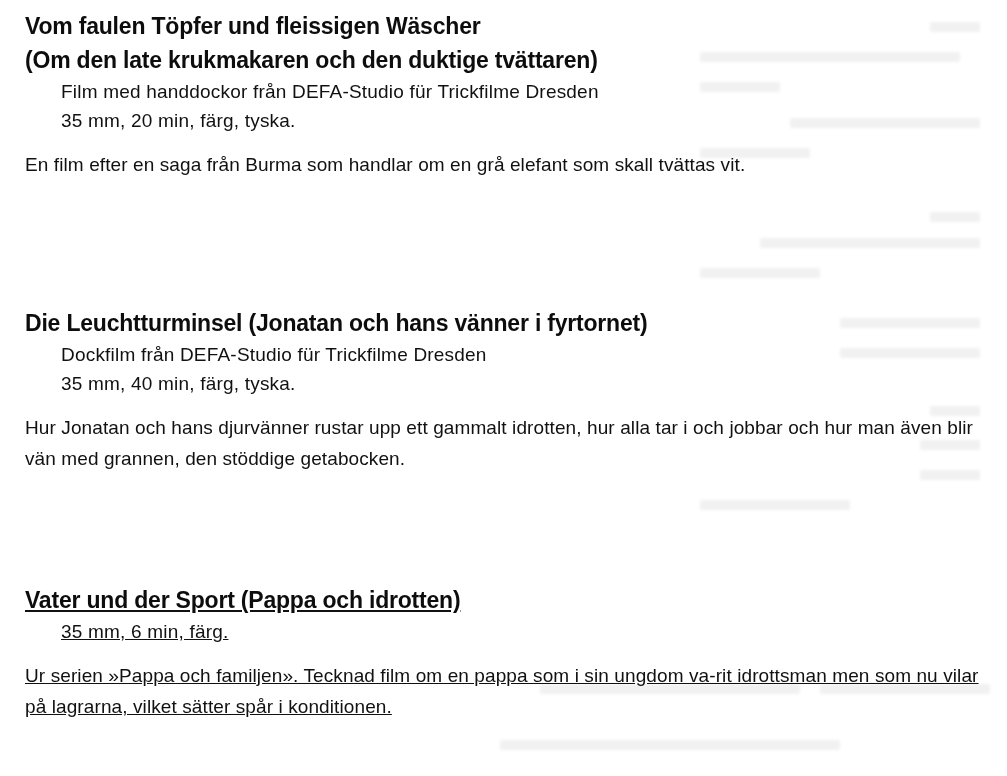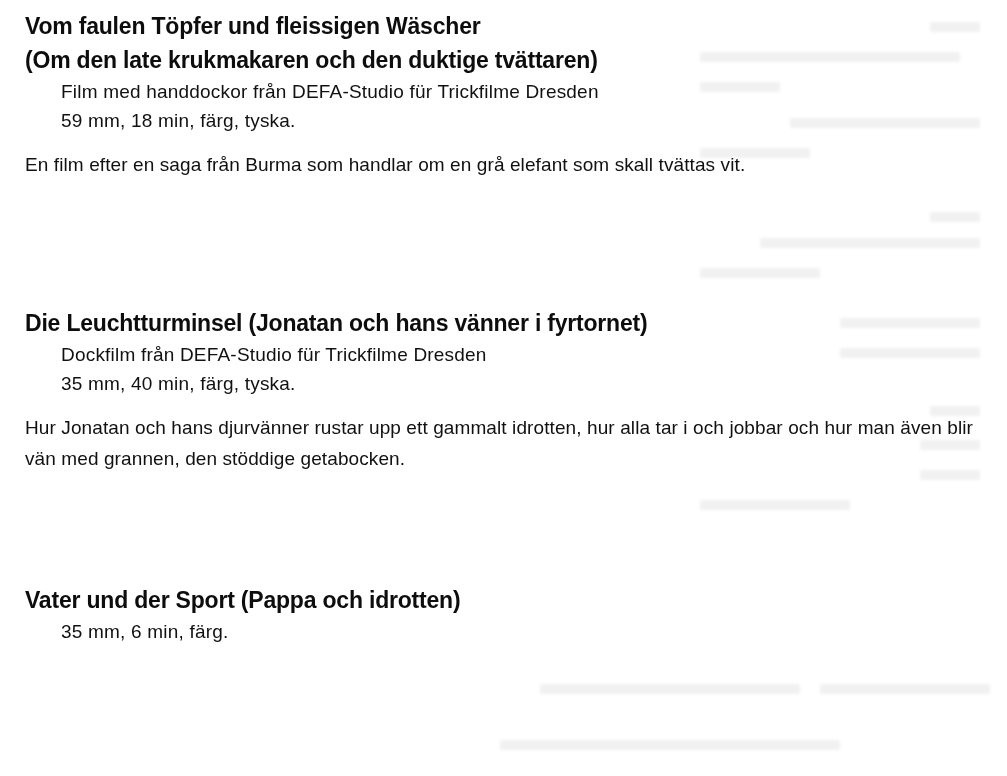--- a/index.html
+++ b/index.html
@@ -56,21 +56,21 @@
     }
     .desc {
       font-size: 19px;
       line-height: 31px;
       letter-spacing: 0.1px;
       margin-top: 14px;
       width: 955px;
     }
     #entry-1 { top: 9px; }
     #entry-2 { top: 306px; }
-    #entry-3 { top: 583px; }
+    #entry-3 { top: 583px; text-decoration: underline; }
   </style>
 </head>
 <body>
 
 <div class="page">
 
   <div class="bleed">
     <span style="left:930px;top:22px;width:50px;"></span>
     <span style="left:700px;top:52px;width:260px;"></span>
     <span style="left:700px;top:82px;width:80px;"></span>
@@ -87,29 +87,30 @@
     <span style="left:700px;top:500px;width:150px;"></span>
     <span style="left:820px;top:684px;width:170px;"></span>
     <span style="left:540px;top:684px;width:260px;"></span>
     <span style="left:500px;top:740px;width:340px;"></span>
   </div>
 
   <section class="entry" id="entry-1">
     <div class="title">Vom faulen Töpfer und fleissigen Wäscher</div>
     <div class="title">(Om den late krukmakaren och den duktige tvättaren)</div>
     <div class="meta">Film med handdockor från DEFA-Studio für Trickfilme Dresden</div>
-    <div class="meta">59 mm, 18 min, färg, tyska.</div>
+    <div class="meta">35 mm, 20 min, färg, tyska.</div>
     <p class="desc">En film efter en saga från Burma som handlar om en grå elefant som skall tvättas vit.</p>
   </section>
 
   <section class="entry" id="entry-2">
     <div class="title">Die Leuchtturminsel (Jonatan och hans vänner i fyrtornet)</div>
     <div class="meta">Dockfilm från DEFA-Studio für Trickfilme Dresden</div>
     <div class="meta">35 mm, 40 min, färg, tyska.</div>
     <p class="desc">Hur Jonatan och hans djurvänner rustar upp ett gammalt idrotten, hur alla tar i och jobbar och hur man även blir vän med grannen, den stöddige getabocken.</p>
   </section>
 
   <section class="entry" id="entry-3">
     <div class="title">Vater und der Sport (Pappa och idrotten)</div>
     <div class="meta">35 mm, 6 min, färg.</div>
+    <p class="desc">Ur serien »Pappa och familjen». Tecknad film om en pappa som i sin ungdom va-rit idrottsman men som nu vilar på lagrarna, vilket sätter spår i konditionen.</p>
   </section>
 
 </div>
 
 </body></html>

